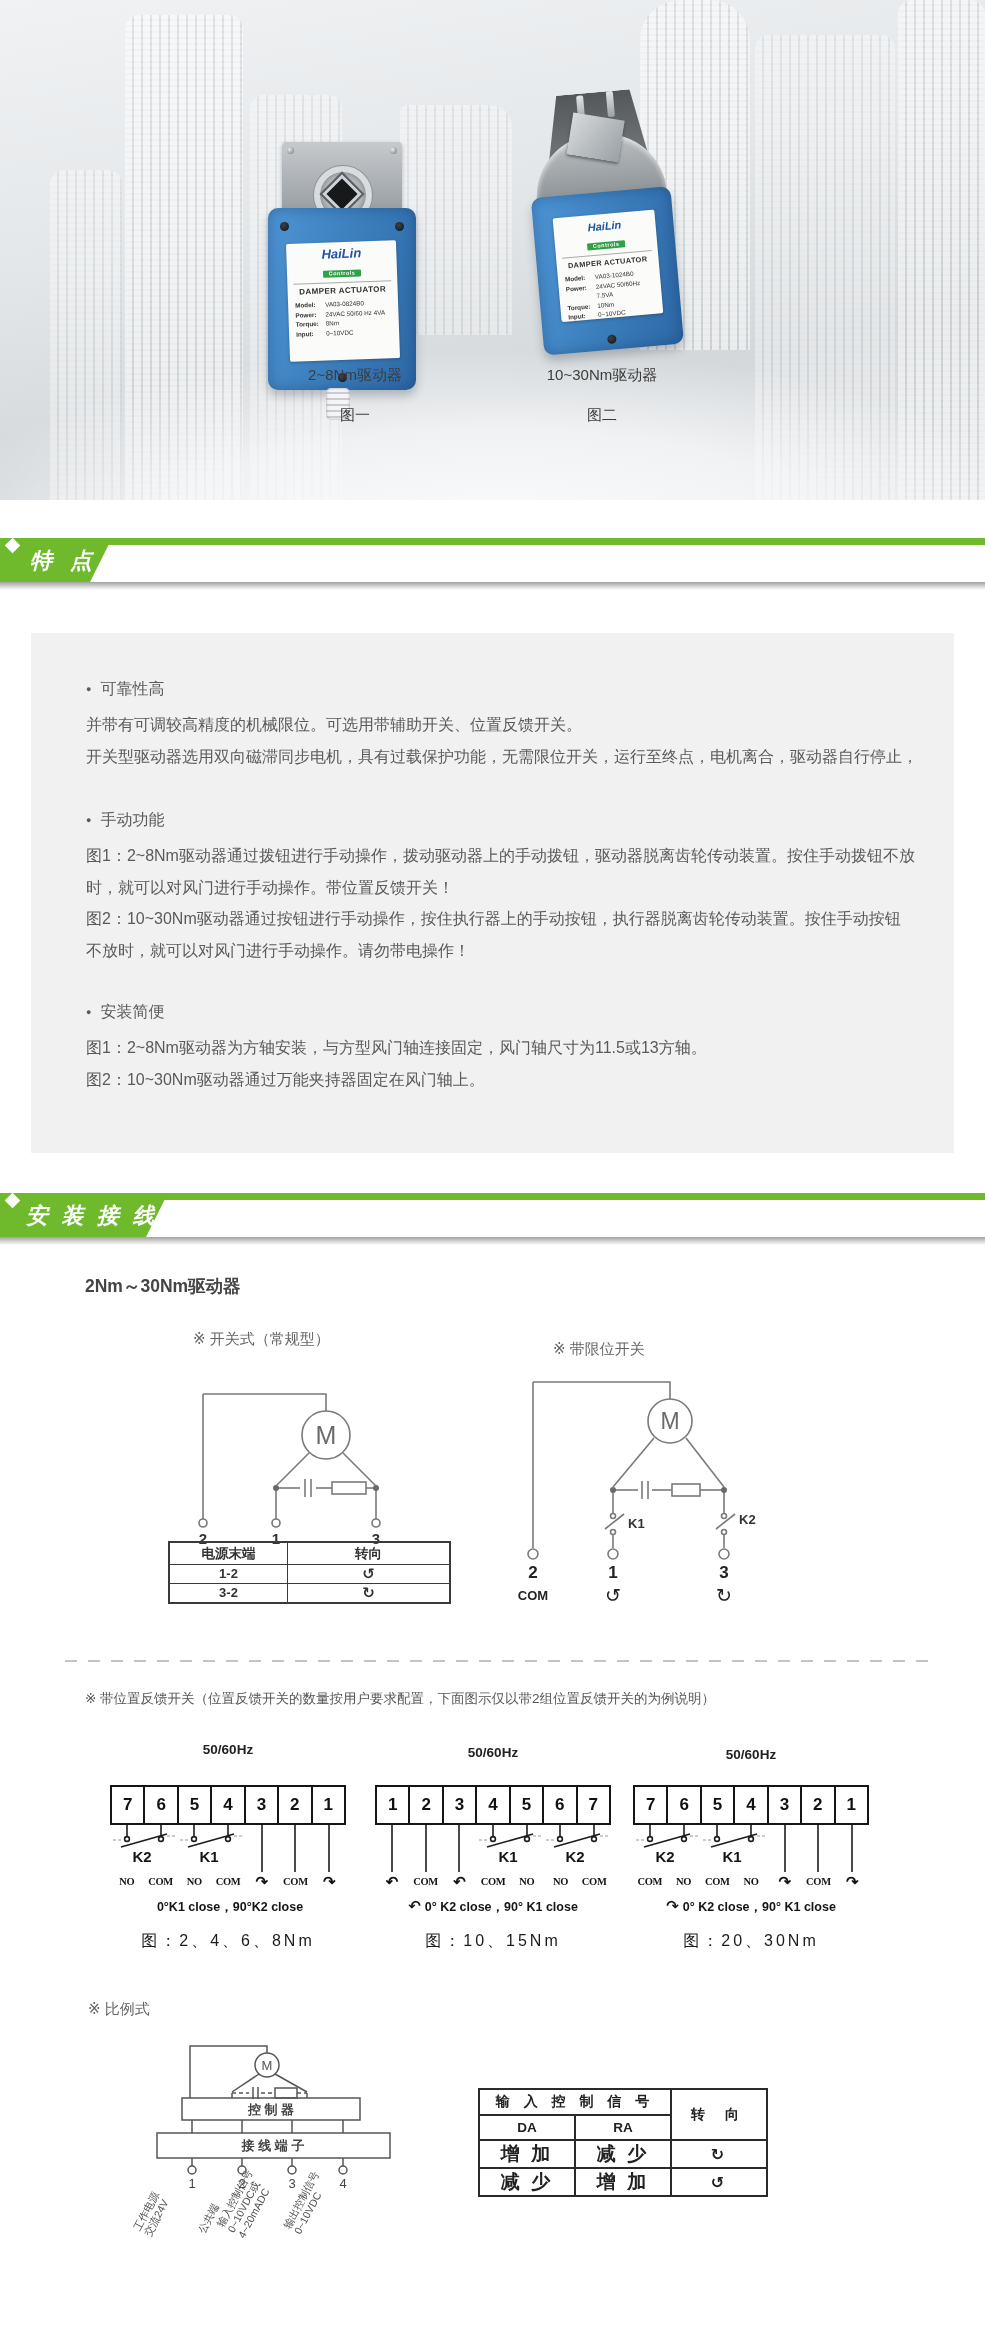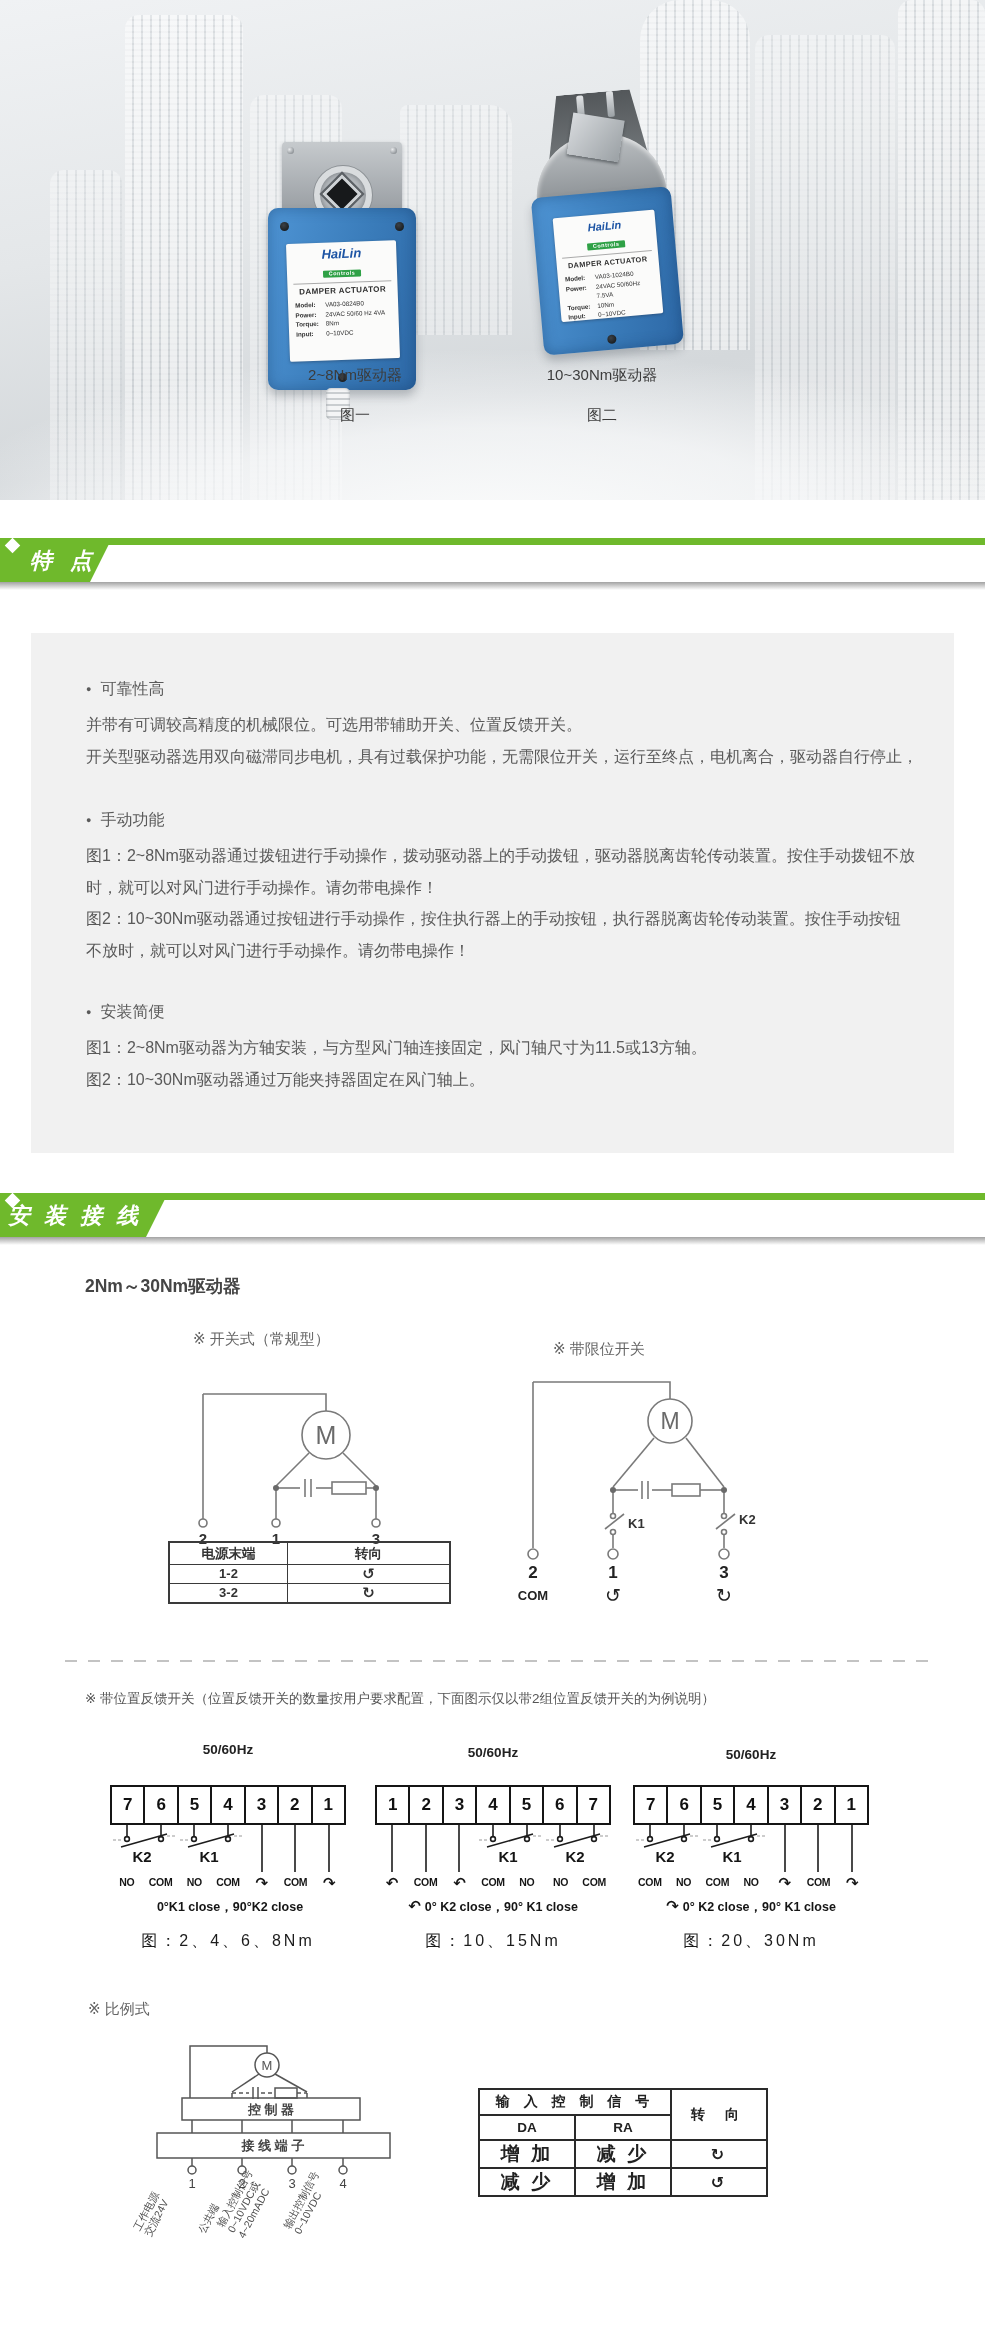--- a/index.html
+++ b/index.html
@@ -89,21 +89,21 @@
         background:repeating-linear-gradient(to right,#c3c3c3 0 12px,transparent 12px 23px);}
   .fb-note{position:absolute;left:85px;top:1690px;font-size:13.5px;color:#555;}
   .freq{position:absolute;width:236px;text-align:center;font-size:13.5px;font-weight:bold;color:#222;}
 
   .tblock-cells{position:absolute;width:236px;height:40px;display:flex;border:2px solid #151515;
         box-sizing:border-box;background:#fff;}
   .tcell{flex:1;border-right:2px solid #151515;display:flex;align-items:center;justify-content:center;
         font-size:17px;font-weight:bold;color:#111;}
   .tcell:last-child{border-right:none;}
   .pinrow{position:absolute;width:236px;display:flex;}
-  .pin-lab{flex:1;text-align:center;font-size:10.5px;font-weight:bold;color:#151515;letter-spacing:-.3px;}
+  .pin-lab{flex:1;text-align:center;font-size:10.5px;font-weight:bold;color:#151515;letter-spacing:-.3px;font-family:Liberation Serif, serif;}
   .pin-lab.arr{font-size:15px;line-height:13px;}
   .closenote{position:absolute;width:236px;text-align:center;font-size:12.5px;font-weight:bold;color:#151515;}
   .closenote .lead{font-size:15px;margin-right:4px;}
   .bcaption{position:absolute;width:236px;text-align:center;font-size:16px;font-weight:normal;
         color:#1c1c1c;letter-spacing:3px;}
 
   
   .rlab{position:absolute;transform:rotate(-62deg);transform-origin:0 100%;
         font-size:10.5px;color:#4d4d4d;line-height:12px;white-space:nowrap;}
   .ptable{position:absolute;left:478px;top:2088px;border-collapse:collapse;color:#222;}
@@ -221,37 +221,37 @@
         </div>
       <div class="feat-line">并带有可调较高精度的机械限位。可选用带辅助开关、位置反馈开关。</div>
       <div class="feat-line">开关型驱动器选用双向磁滞同步电机，具有过载保护功能，无需限位开关，运行至终点，电机离合，驱动器自行停止，</div>
     </div>
     <div class="feat" style="margin-top:38px;">
       <div class="feat-title">
           <span class="bullet">●</span>
           <span>手动功能</span>
         </div>
       <div class="feat-line">图1：2~8Nm驱动器通过拨钮进行手动操作，拨动驱动器上的手动拨钮，驱动器脱离齿轮传动装置。按住手动拨钮不放</div>
-      <div class="feat-line">时，就可以对风门进行手动操作。请勿带电操作！</div>
+      <div class="feat-line">时，就可以对风门进行手动操作。带位置反馈开关！</div>
       <div class="feat-line">图2：10~30Nm驱动器通过按钮进行手动操作，按住执行器上的手动按钮，执行器脱离齿轮传动装置。按住手动按钮</div>
       <div class="feat-line">不放时，就可以对风门进行手动操作。请勿带电操作！</div>
     </div>
     <div class="feat" style="margin-top:36px;">
       <div class="feat-title">
           <span class="bullet">●</span>
           <span>安装简便</span>
         </div>
       <div class="feat-line">图1：2~8Nm驱动器为方轴安装，与方型风门轴连接固定，风门轴尺寸为11.5或13方轴。</div>
       <div class="feat-line">图2：10~30Nm驱动器通过万能夹持器固定在风门轴上。</div>
     </div>
   </div>
 
   <div class="banner" style="top:1193px;">
     <div class="b-strip"></div>
-    <div class="b-ribbon" style="width:168px;letter-spacing:4px;padding-left:8px;">安 装 接 线</div>
+    <div class="b-ribbon" style="width:168px;letter-spacing:4px;padding-left:26px;font-family:Liberation Serif, serif;">安 装 接 线</div>
     <div class="b-diamond"></div>
     <div class="b-shadow"></div>
   </div>
 
   <div class="w-heading">2Nm～30Nm驱动器</div>
   <div class="d-title" style="left:193px;top:1330px;">※ 开关式（常规型）</div>
   <div class="d-title" style="left:553px;top:1340px;">※ 带限位开关</div>
 
   <svg class="abs" style="left:160px;top:1382px;" width="250" height="165" viewBox="0 0 250 165">
     <g stroke="#7a7a7a" stroke-width="1.6" fill="none">

